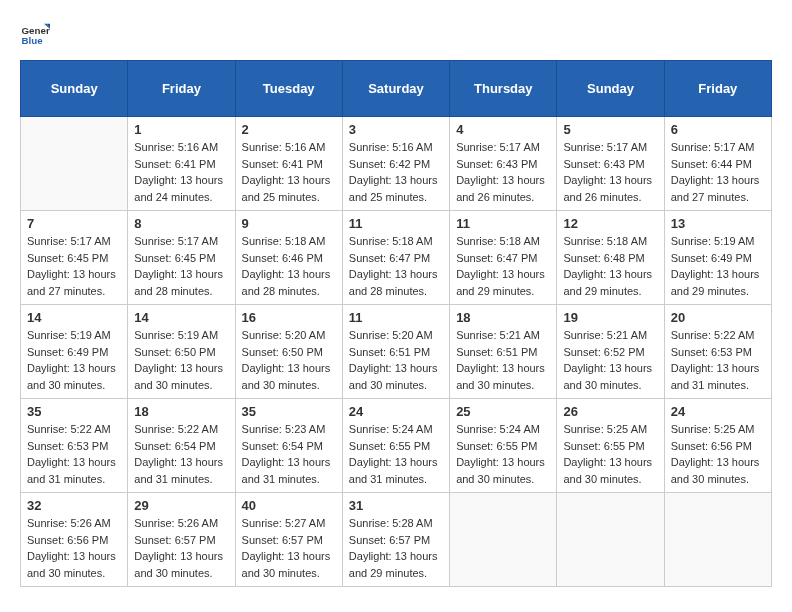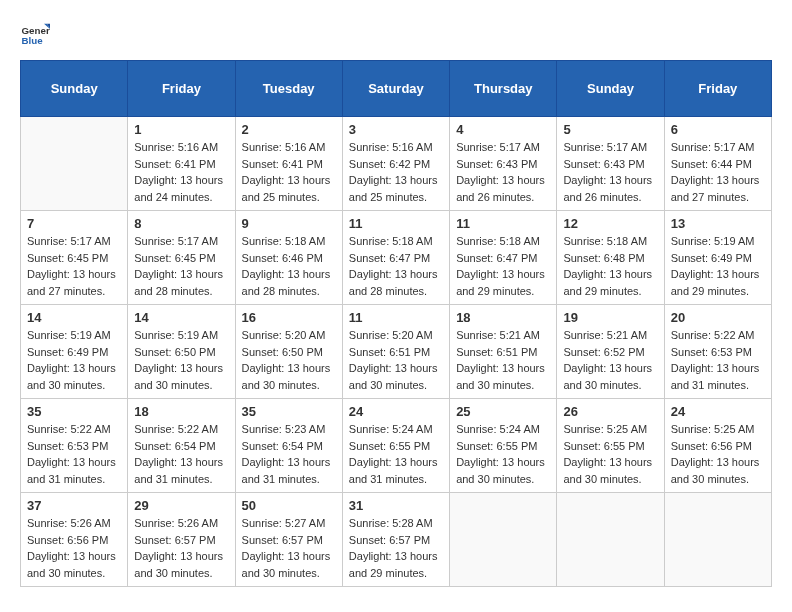--- a/index.html
+++ b/index.html
@@ -218,29 +218,29 @@
           <span class="day-number">26</span>
           <div class="day-detail">Sunrise: 5:25 AM<br>Sunset: 6:55 PM<br>Daylight: 13 hours and 30 minutes.</div>
         </td>
         <td>
           <span class="day-number">24</span>
           <div class="day-detail">Sunrise: 5:25 AM<br>Sunset: 6:56 PM<br>Daylight: 13 hours and 30 minutes.</div>
         </td>
       </tr>
       <tr>
         <td>
-          <span class="day-number">37</span>
+          <span class="day-number">32</span>
           <div class="day-detail">Sunrise: 5:26 AM<br>Sunset: 6:56 PM<br>Daylight: 13 hours and 30 minutes.</div>
         </td>
         <td>
           <span class="day-number">29</span>
           <div class="day-detail">Sunrise: 5:26 AM<br>Sunset: 6:57 PM<br>Daylight: 13 hours and 30 minutes.</div>
         </td>
         <td>
-          <span class="day-number">50</span>
+          <span class="day-number">40</span>
           <div class="day-detail">Sunrise: 5:27 AM<br>Sunset: 6:57 PM<br>Daylight: 13 hours and 30 minutes.</div>
         </td>
         <td>
           <span class="day-number">31</span>
           <div class="day-detail">Sunrise: 5:28 AM<br>Sunset: 6:57 PM<br>Daylight: 13 hours and 29 minutes.</div>
         </td>
         <td class="empty"></td>
         <td class="empty"></td>
         <td class="empty"></td>
       </tr>

